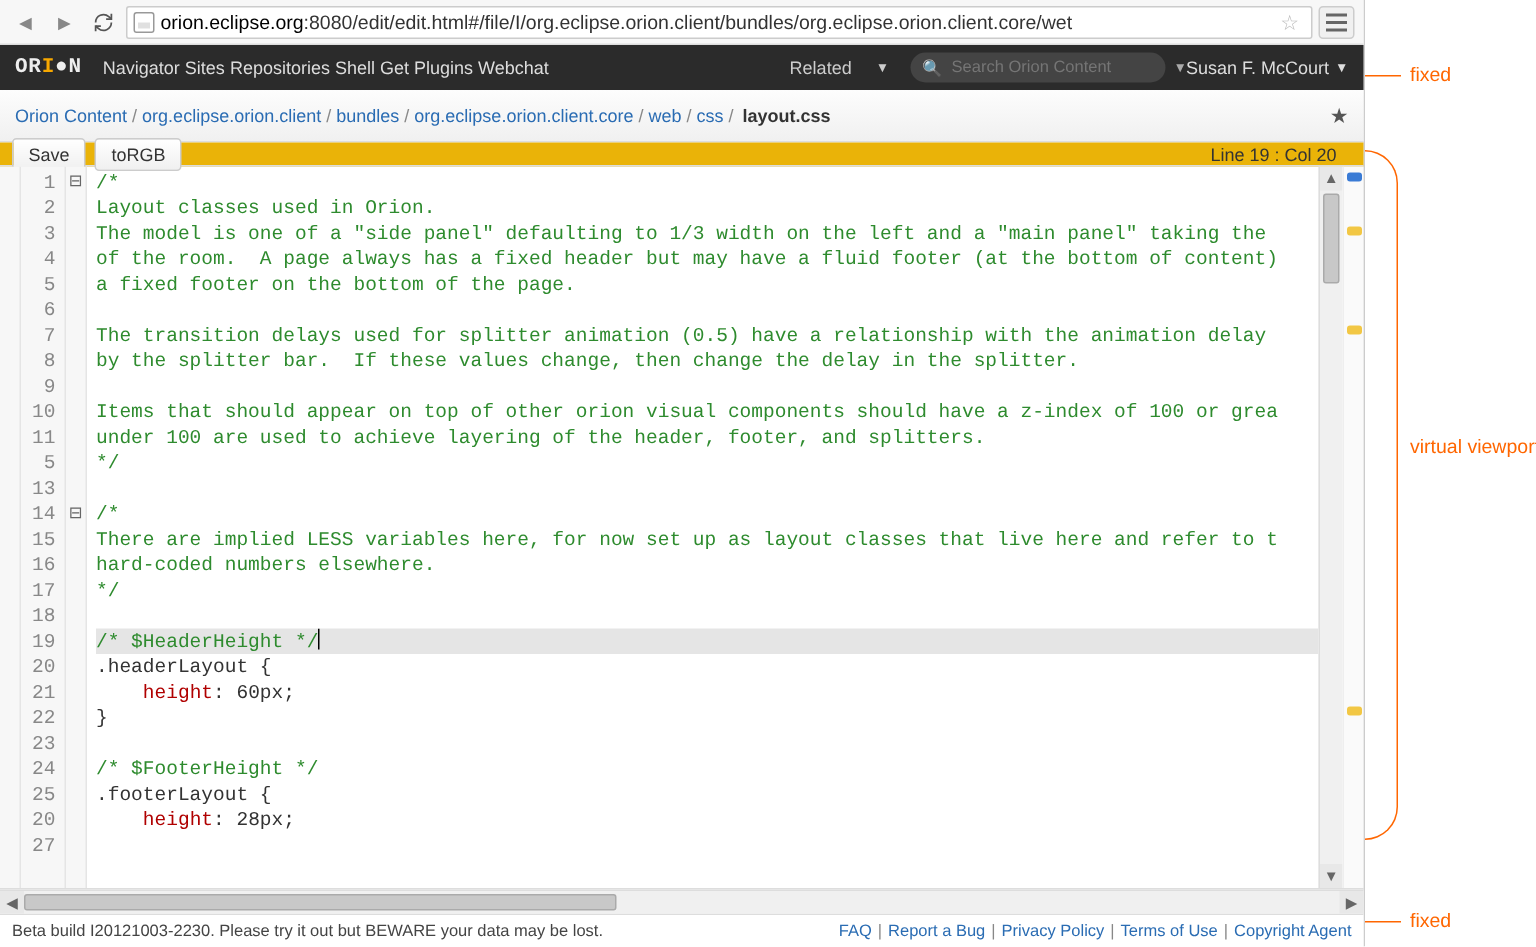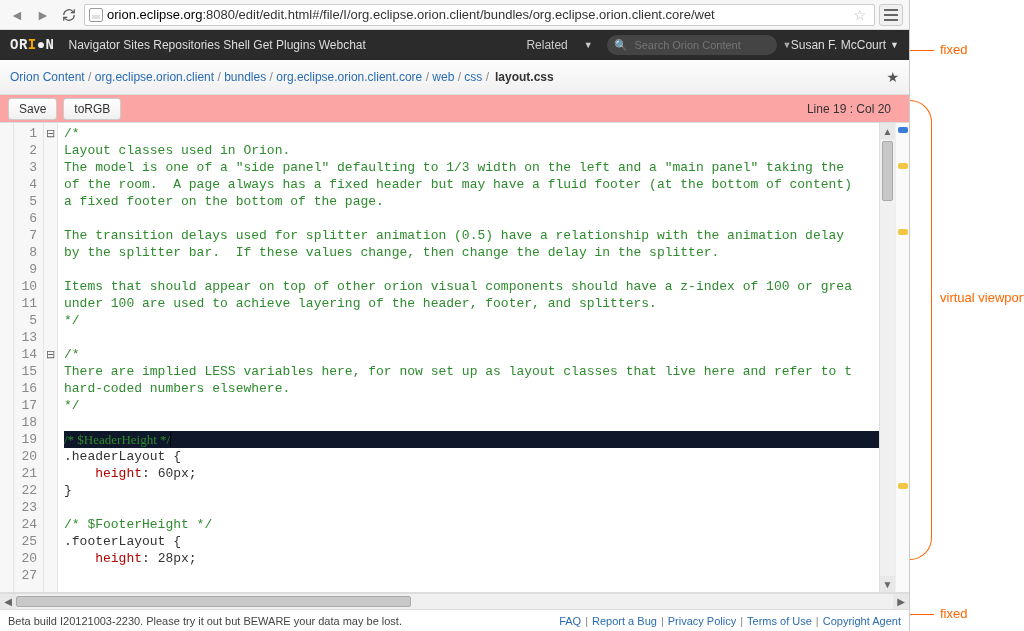--- a/index.html
+++ b/index.html
@@ -38,35 +38,35 @@
 
   
   .breadcrumb-bar { height: 28px; background: linear-gradient(#fdfdfd,#f0f0f0); border-bottom: 1px solid #ddd; display: flex; align-items: center; padding: 17px 10px; gap: 6px; color: #2a6cb3; font-size: 12px; }
   .breadcrumb-bar .crumb { color: #2a6cb3; text-decoration: none; cursor: pointer; }
   .breadcrumb-bar .sep { color: #888; }
   .breadcrumb-bar .current { color: #333; font-weight: bold; }
   .breadcrumb-bar .flex { flex: 1; }
   .breadcrumb-bar .fav { color: #555; font-size: 14px; }
 
   
-  .editor-toolbar { height: 28px; background: #fca5a5; border-bottom: 1px solid #ddd; display: flex; align-items: center; padding: 4px 8px; gap: 6px; }
+  .editor-toolbar { height: 16px; background: #eab308; border-bottom: 1px solid #ddd; display: flex; align-items: center; padding: 4px 8px; gap: 6px; }
   .editor-toolbar .btn { border: 1px solid #ccc; border-radius: 3px; padding: 3px 10px; background: linear-gradient(#fff,#f0f0f0); cursor: pointer; color: #333; font-size: 12px; }
   .cursor-pos { margin-left: auto; color: #333; font-size: 12px; padding-right: 10px; }
 
   
   .editor-area { flex: 1; display: flex; position: relative; overflow: hidden; border-bottom: 1px solid #ddd; }
   .ruler-fold { width: 14px; background: #f7f7f7; border-right: 1px solid #e5e5e5; }
   .gutter { width: 30px; background: #f7f7f7; border-right: 1px solid #e5e5e5; text-align: right; padding: 2px 6px 0 0; color: #888; font-family: "Courier New", monospace; font-size: 13px; }
   .gutter div { height: 17px; line-height: 17px; }
   .ruler-ann { width: 14px; background: #f7f7f7; border-right: 1px solid #e5e5e5; padding-top: 2px; }
   .ruler-ann div { height: 17px; text-align: center; color: #666; font-size: 11px; line-height: 17px; }
   .fold { color: #666; }
   .code { flex: 1; padding: 2px 0 0 6px; font-family: "Courier New", monospace; font-size: 13px; overflow: hidden; position: relative; }
   .code-line { height: 17px; line-height: 17px; white-space: pre; overflow: hidden; }
-  .code-line.current { background: #0f172a; position: relative; font-family: Liberation Serif, serif; }
+  .code-line.current { background: #e5e5e5; position: relative; }
   .caret { display: inline-block; width: 1px; height: 14px; background: #000; vertical-align: -2px; }
   .cm-comment { color: #2e8b2e; }
   .cm-sel { color: #333; }
   .cm-prop { color: #b00000; }
   .cm-punct { color: #333; }
   .cm-val { color: #333; }
 
   .vscroll { width: 16px; background: #f0f0f0; border-left: 1px solid #ddd; position: relative; }
   .vscroll .up, .vscroll .down { position: absolute; left: 0; right: 0; height: 16px; background: #e8e8e8; display: flex; align-items: center; justify-content: center; color: #666; font-size: 10px; }
   .vscroll .up { top: 0; } .vscroll .down { bottom: 0; }

